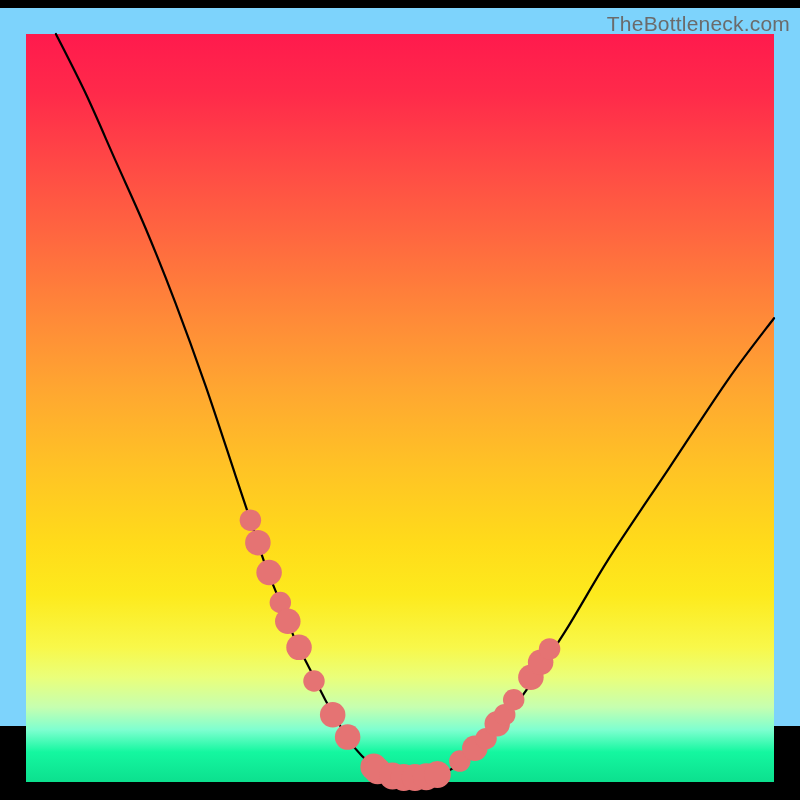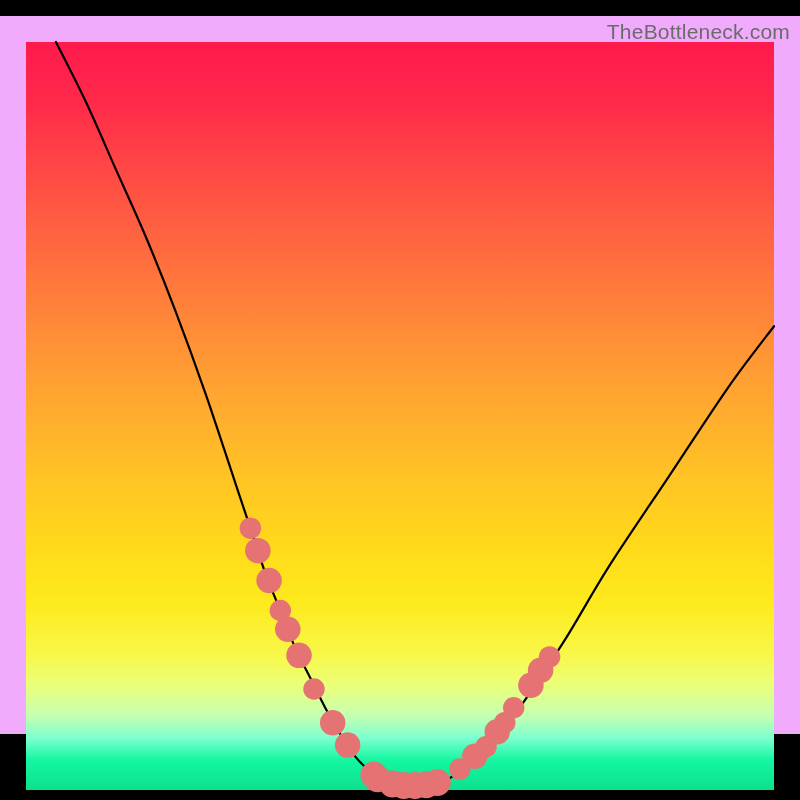--- a/index.html
+++ b/index.html
@@ -7,24 +7,24 @@
     padding: 0;
     width: 800px;
     height: 800px;
     overflow: hidden;
     background: #000;
     font-family: Arial, Helvetica, sans-serif;
   }
   .frame {
     position: absolute;
     left: 0;
-    top: 16px;
+    top: 8px;
     width: 800px;
     height: 718px;
-    background: #f0abfc;
+    background: #7dd3fc;
   }
   .plot {
     position: absolute;
     left: 26px;
     top: 26px;
     width: 748px;
     height: 748px;
     background: linear-gradient(to bottom,
       #ff1a4d 0%,
       #ff2a4a 8%,

